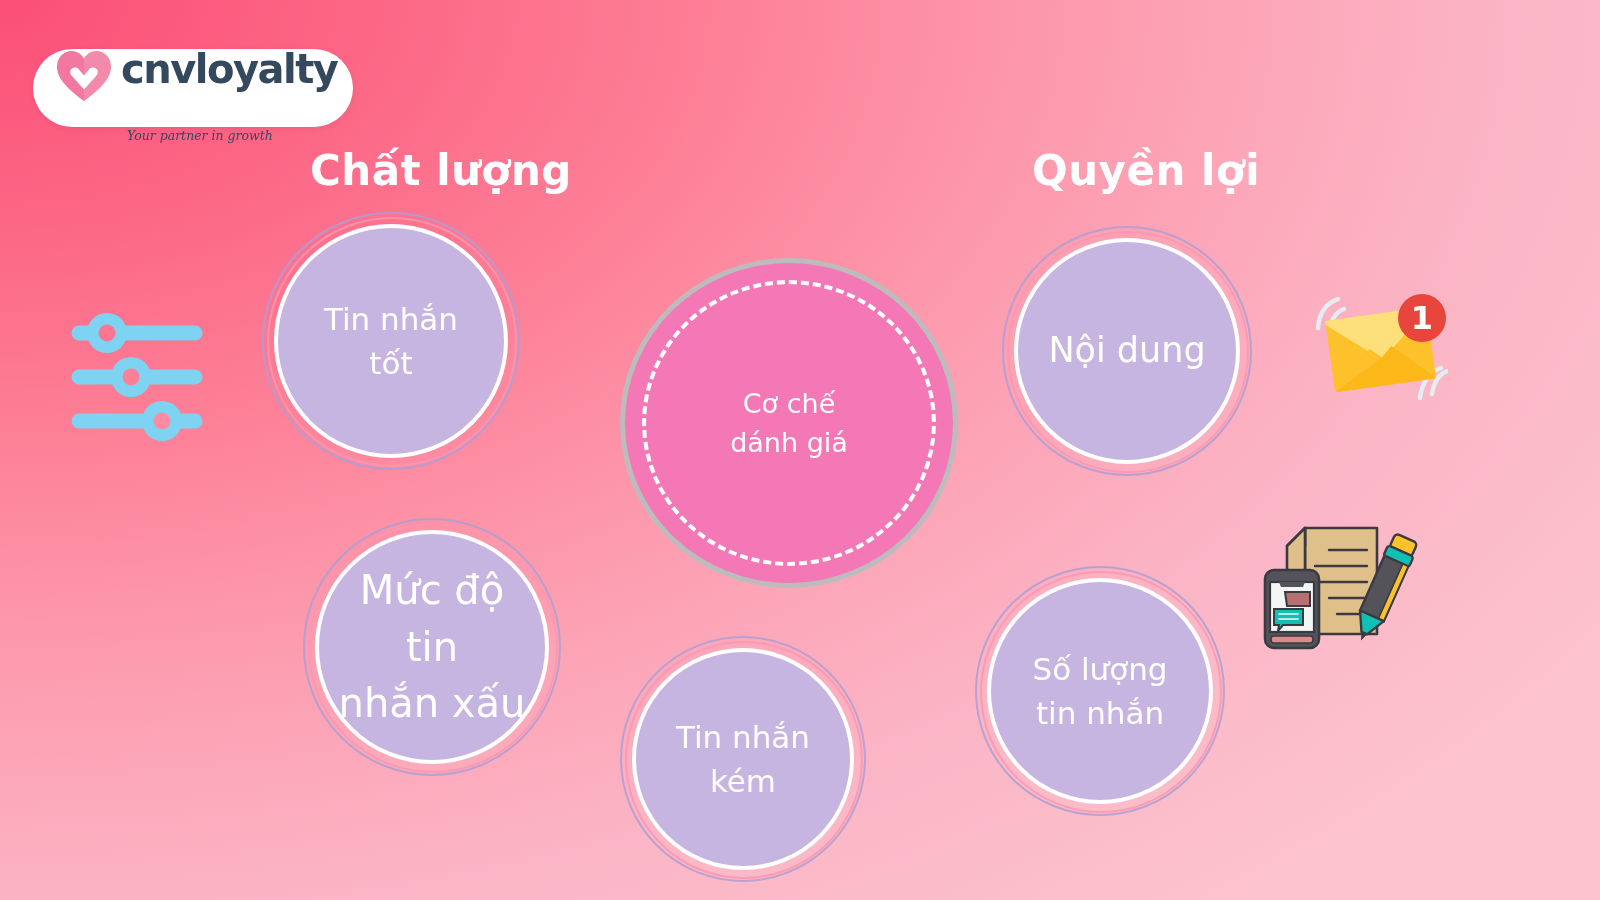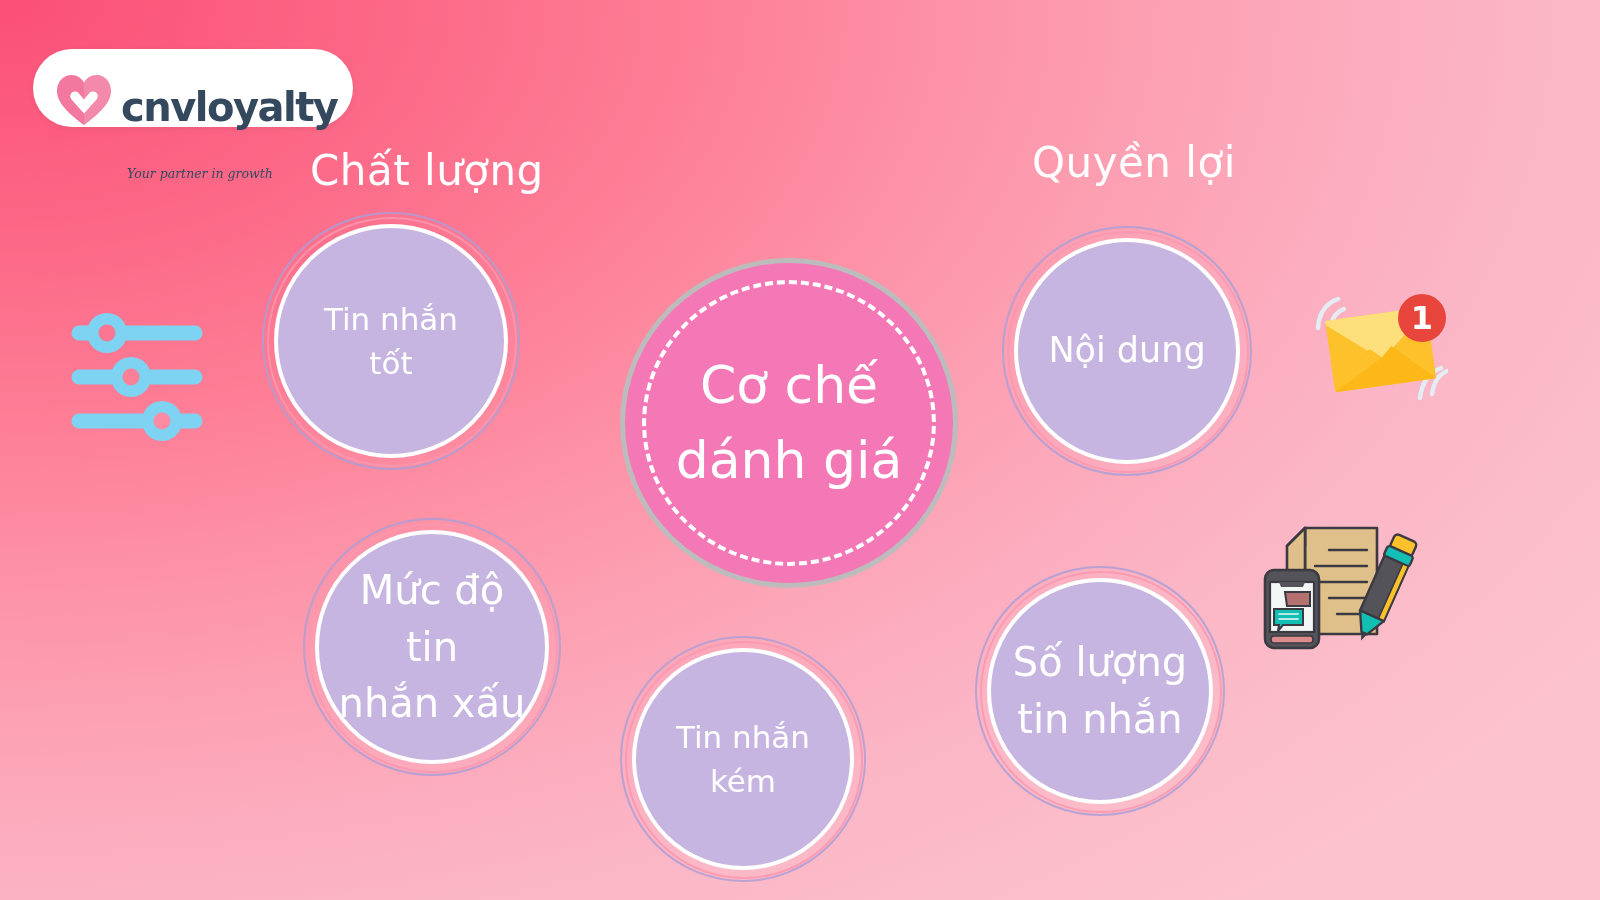--- a/index.html
+++ b/index.html
@@ -16,45 +16,45 @@
         #fbb6c6 80%,
         #fcc2cd 100%);
     position:relative;
   }
 
   
   .logo-pill{
     position:absolute; left:33px; top:49px;
     width:320px; height:78px;
     background:#ffffff; border-radius:39px;
-    display:flex; align-items:flex-end; padding-left:22px;
+    display:flex; align-items:flex-start; padding-left:22px;
     box-shadow:0 2px 6px rgba(0,0,0,.06);
   }
   .logo-heart{ width:58px; height:54px; position:relative; flex:0 0 auto; margin-right:8px;}
   .logo-text-wrap{ position:relative; display:flex; flex-direction:column; }
   .logo-word{
     font-family:"DejaVu Sans", sans-serif;
     font-weight:700; font-size:40px; letter-spacing:-1.5px;
     color:#34495e; line-height:40px;
   }
   .logo-tag{
     font-family:"DejaVu Serif", serif;
     font-style:italic; font-size:12.5px; color:#34495e;
     position:absolute; left:6px; top:32px; white-space:nowrap;margin-top:47px;
   }
 
   
   .heading{
     position:absolute;
     font-family:"DejaVu Sans", sans-serif;
-    font-size:42px; color:#ffffff; font-weight:400;
+    font-size:42px; color:#ffffff; font-weight:700;
     white-space:nowrap; letter-spacing:.5px;
   }
   .heading.left { left:310px; top:146px; }
-  .heading.right{ left:1032px; top:138px; }
+  .heading.right{ left:1032px; top:146px; }
 
   
   .node{ position:absolute; }
   .node .ring-outer{
     position:absolute; inset:0; border-radius:50%;
     border:2.5px solid rgba(173,158,214,.85);
   }
   .node .ring-mid{
     position:absolute; inset:5px 3px 3px 5px; border-radius:50%;
     border:2.5px solid rgba(250,150,175,.85);
@@ -82,21 +82,21 @@
     position:absolute; inset:5px; border-radius:50%;
     background:#f378b5;
     display:flex; align-items:center; justify-content:center;
   }
   .center-node .dashed{
     position:absolute; inset:22px; border-radius:50%;
     border:4px dashed #ffffff;
     pointer-events:none;
   }
   .center-node .label{
-    color:#ffffff; font-size:52px; line-height:1.45; text-align:center;
+    color:#ffffff; font-size:27px; line-height:1.45; text-align:center;
     font-family:"DejaVu Sans", sans-serif; white-space:pre-line;
     position:relative; z-index:2;
   }
 
   
   .slider-icon{ position:absolute; left:70px; top:312px; width:134px; height:130px; }
 
   
   .envelope-icon{ position:absolute; left:1308px; top:282px; width:140px; height:125px; }
 
@@ -152,21 +152,21 @@
       <div class="ring-outer"></div>
       <div class="ring-mid"></div>
       <div class="disc">
         <div class="label" style="font-size:35px">Nội dung</div>
       </div>
     </div>
     <div class="node" style="left: 975px; top: 566px; width: 250px; height: 250px;">
       <div class="ring-outer"></div>
       <div class="ring-mid"></div>
       <div class="disc">
-        <div class="label" style="font-size:40px">Số lượng
+        <div class="label" style="font-size:31px">Số lượng
 tin nhắn</div>
       </div>
     </div>
   </div>
 
 <div class="center-node">
   <div class="ring-grey"></div>
   <div class="disc">
     <div class="label">Cơ chế
 dánh giá</div>

